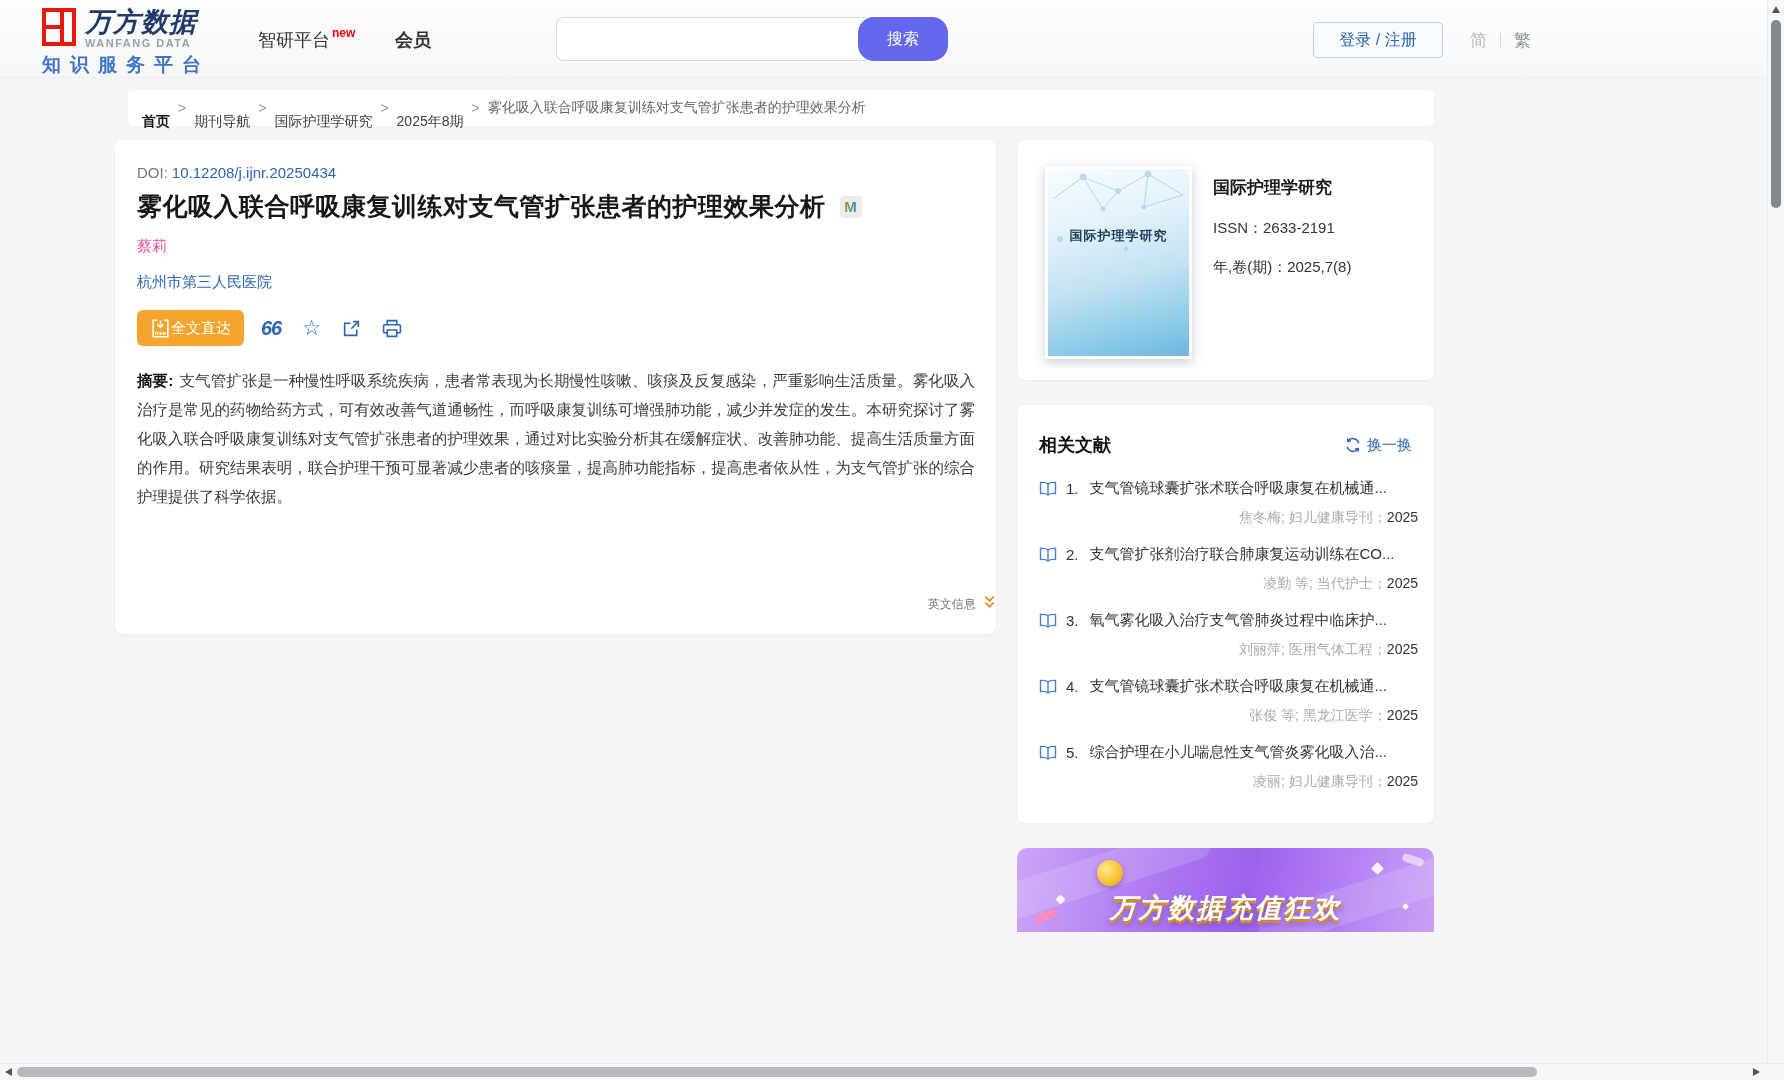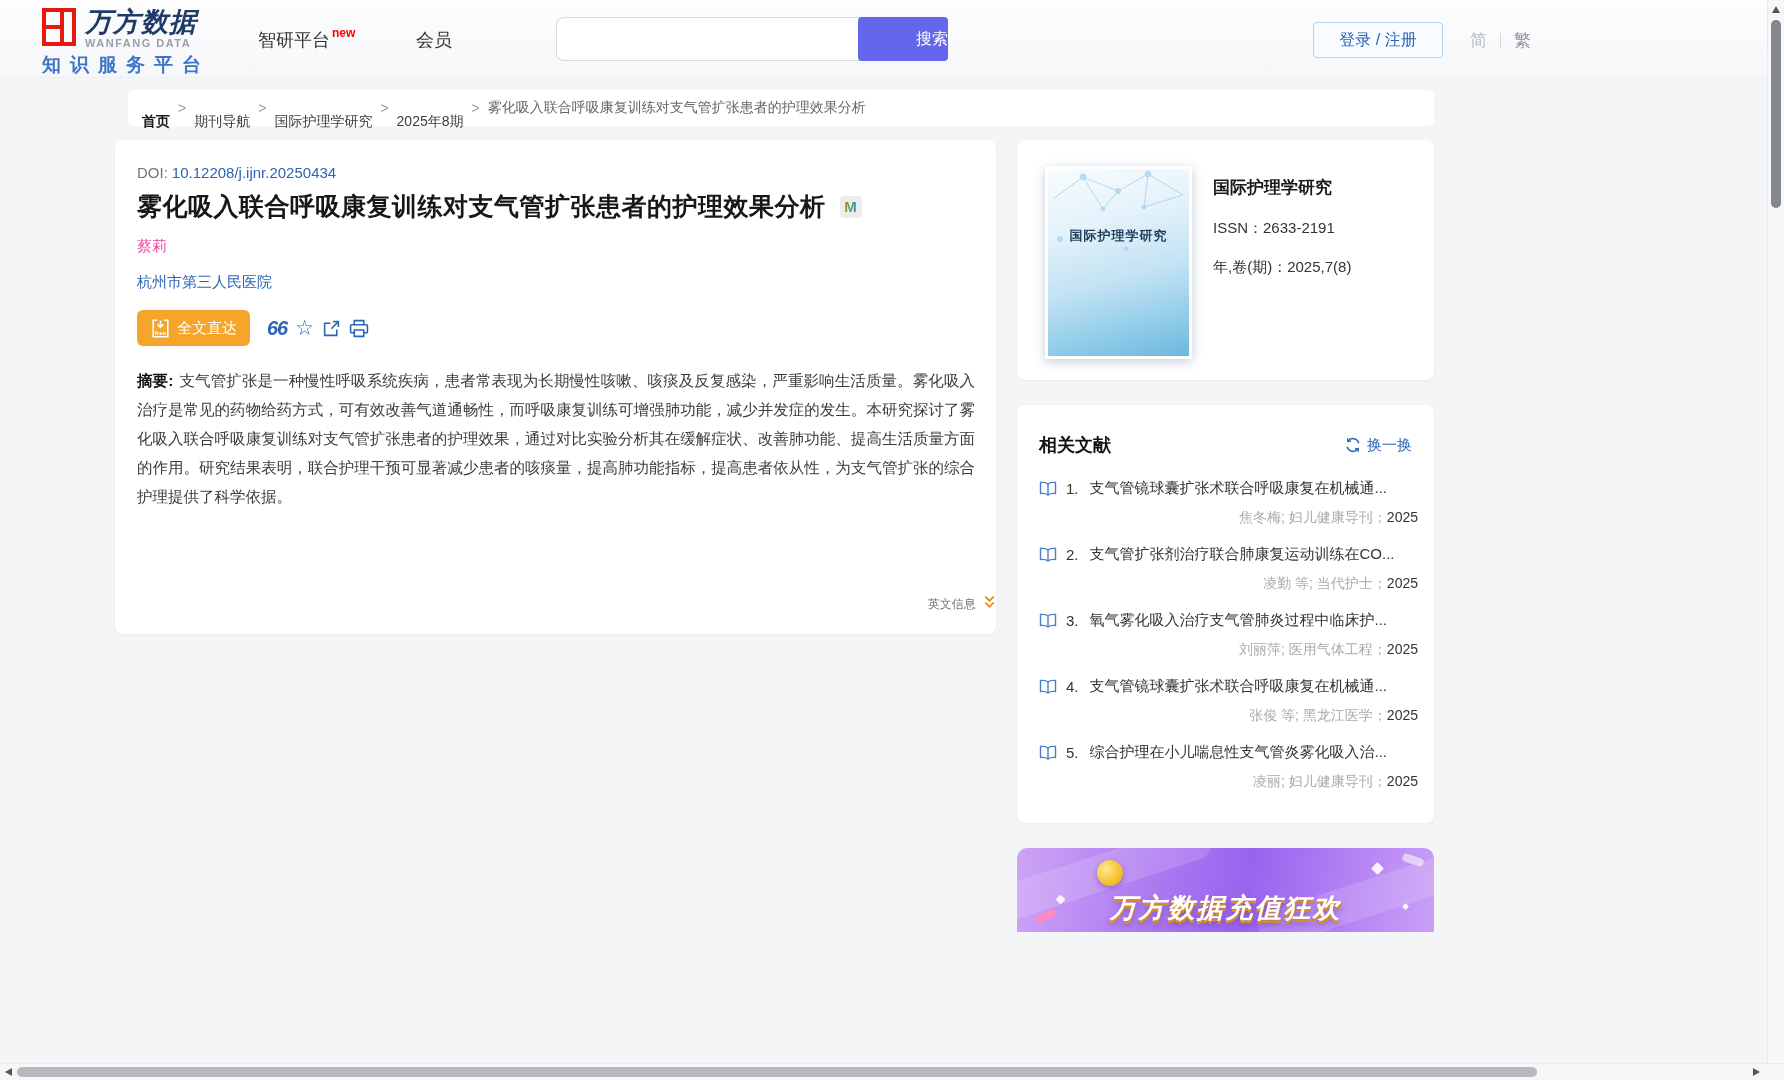--- a/index.html
+++ b/index.html
@@ -13,27 +13,27 @@
   
   .header { position:absolute; left:0; top:0; width:1767px; height:78px;
     background:linear-gradient(#fdfdfe,#f6f7f9); border-bottom:1px solid #eef0f2; }
   .logo { position:absolute; left:42px; top:8px; cursor:pointer; }
   .logo-top { display:flex; align-items:flex-start; gap:9px; }
   .brand-cn { font-size:27px; font-weight:800; font-style:italic; color:#1f3a68; line-height:28px; letter-spacing:1px;}
   .brand-en { font-size:11px; font-weight:700; color:#98a0ab; letter-spacing:1.5px; margin-top:1px;}
   .logo-sub { margin-top:3px; font-size:19px; font-weight:600; color:#3f74c9; letter-spacing:9px; }
   .nav-item { position:absolute; top:28px; font-size:18px; color:#333; cursor:pointer; }
   .nav-zhiyan { left:258px; }
-  .nav-member { left:416px; }
+  .nav-member { left:395px;font-weight:bold; }
   .new-badge { color:#ff0000; font-size:12px; font-weight:700; position:relative; top:-9px; margin-left:2px; }
   .searchbar { position:absolute; left:556px; top:17px; width:392px; height:44px; display:flex; }
   .search-input { flex:1; border:1px solid #d8dade; border-right:none; border-radius:8px 0 0 8px;
     background:#fff; padding:0 12px; font-size:15px; outline:none; font-family:inherit; }
   .search-btn { width:90px; background:#6466ec; color:#fff; font-size:16px; border:none;
-    border-radius:4px; margin-left:-8px; cursor:pointer; font-family:inherit;text-align:right; }
+    border-radius:16px; margin-left:-8px; cursor:pointer; font-family:inherit; }
   .login-btn { position:absolute; left:1313px; top:22px; width:130px; height:36px;
     border:1px solid #b5d2ef; background:#f8fbff; color:#2c64b5; font-size:16px; border-radius:4px;
     display:flex; align-items:center; justify-content:center; cursor:pointer; }
   .lang { position:absolute; left:1470px; top:29px; display:flex; align-items:center; font-size:17px; }
   .lang-simplified { color:#b9bdc4; cursor:pointer; }
   .lang-divider { width:1px; height:16px; background:#d8d8d8; margin:0 13px; }
   .lang-traditional { color:#8e939a; cursor:pointer; }
   
   .breadcrumb { position:absolute; left:128px; top:90px; width:1306px; height:36px; background:#fff;
     border-radius:6px; display:flex; align-items:center; padding:0 14px; font-size:14px; color:#3d3d3d; }
@@ -50,22 +50,22 @@
   .article-title { font-size:25px; font-weight:700; color:#171717; letter-spacing:.5px; white-space:nowrap; }
   .m-badge { width:22px; height:22px; background:#ececec; border-radius:4px; flex:0 0 auto;
     display:flex; align-items:center; justify-content:center; cursor:pointer; }
   .m-badge span { font-size:15px; font-weight:800;
     background:linear-gradient(90deg,#e8722a,#4caf50,#2f7bd9);
     -webkit-background-clip:text; background-clip:text; color:transparent; }
   .author { position:absolute; left:22px; top:97px; font-size:15px; color:#ec4899; cursor:pointer; }
   .affiliation { position:absolute; left:22px; top:133px; font-size:15px; color:#2c64b5; cursor:pointer; }
   .actions { position:absolute; left:22px; top:170px; height:36px; display:flex; align-items:center; }
   .fulltext-btn { height:36px; padding:0 13px; background:#f5a42c; border:none; border-radius:6px;
-    color:#fff; font-size:15px; display:flex; align-items:center; gap:6px; cursor:pointer; font-family:inherit; }
-  .action-icons { display:flex; align-items:center; margin-left:17px; gap:8px; color:#2c64b5; }
+    color:#fff; font-size:15px; display:flex; align-items:center; gap:0; cursor:pointer; font-family:inherit; }
+  .action-icons { display:flex; align-items:center; margin-left:17px; gap:21px; color:#2c64b5; }
   .action-icons > * { cursor:pointer; display:flex; align-items:center; }
   .quote-icon { font-size:20px; font-weight:700; letter-spacing:-1px; font-style:italic; }
   .star-icon { font-size:21px; line-height:20px; }
   .abstract { position:absolute; left:22px; top:226px; width:838px; font-size:15.5px;
     line-height:29px; color:#3b3b3b; text-align:justify; }
   .abstract-label { font-weight:700; color:#111; margin-right:6px; }
   .keywords { position:absolute; left:22px; top:378px; font-size:15.5px; color:#333; }
   .keywords-label { font-weight:700; color:#111; margin-right:8px; }
   .kw-link { color:#2c64b5; cursor:pointer; }
   .kw-sep { color:#2c64b5; margin-right:4px; }

